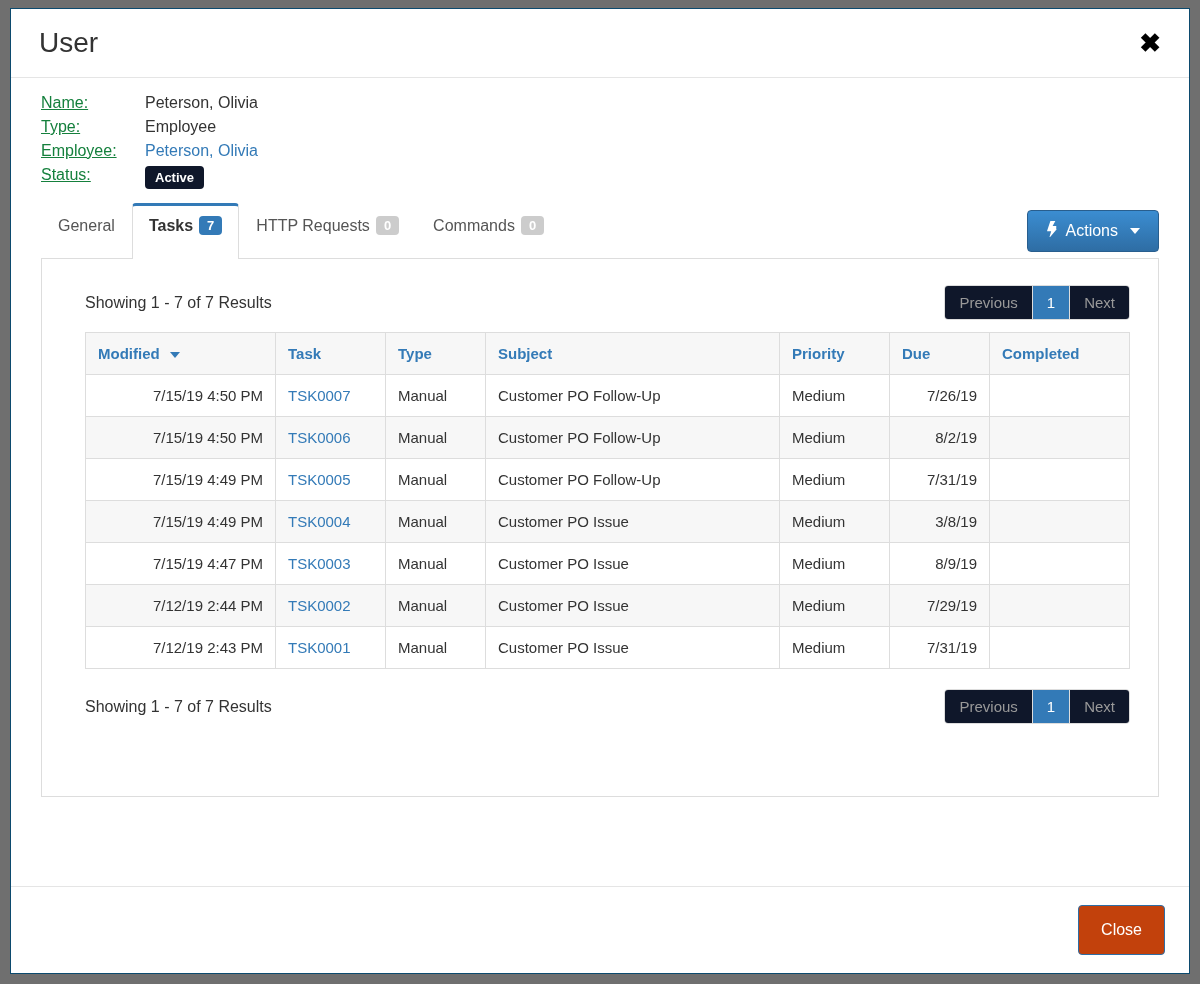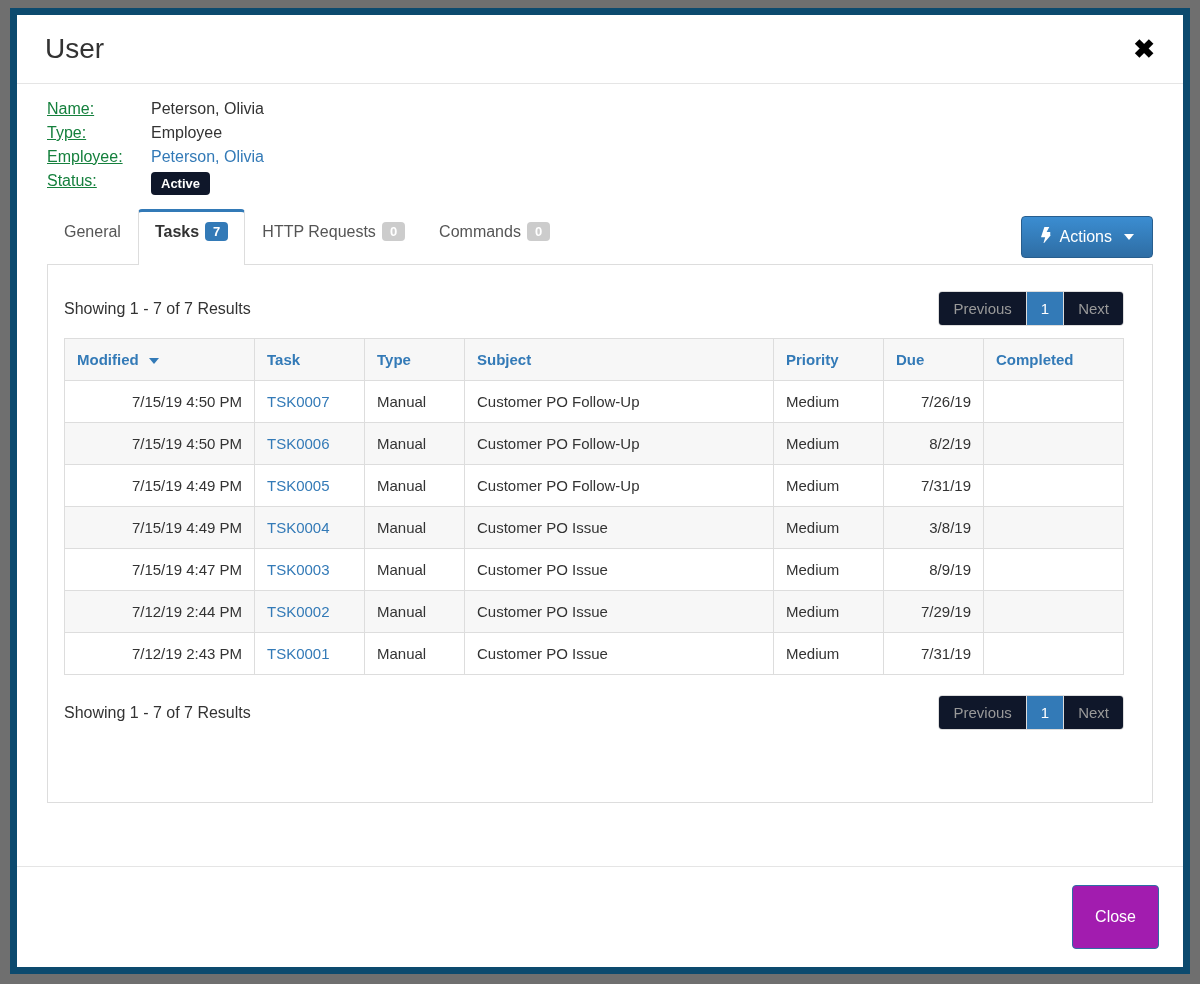--- a/index.html
+++ b/index.html
@@ -13,21 +13,21 @@
     height: 984px;
     overflow: hidden;
   }
   .modal {
     position: absolute;
     top: 8px;
     left: 10px;
     right: 10px;
     bottom: 10px;
     background: #fff;
-    border: 7px solid #0c4a6e;
+    border: 1px solid #0c4a6e;
     display: flex;
     flex-direction: column;
   }
   .modal-header {
     display: flex;
     justify-content: space-between;
     align-items: center;
     padding: 18px 28px 18px 28px;
     border-bottom: 1px solid #e5e5e5;
   }
@@ -123,21 +123,21 @@
     display: inline-flex;
     align-items: center;
     gap: 8px;
     margin-bottom: 6px;
   }
   .bolt-icon svg { width: 12px; height: 16px; fill: #fff; }
   .caret { display:inline-block; width:0; height:0; border-left:5px solid transparent; border-right:5px solid transparent; border-top:6px solid #fff; margin-left:4px;}
   .panel {
     border: 1px solid #ddd;
     border-top: none;
-    padding: 22px 28px 60px 16px;
+    padding: 22px 28px 60px 43px;
     margin: 0 2px;
   }
   .results-bar {
     display: flex;
     align-items: center;
     justify-content: space-between;
     margin: 4px 0 12px 0;
   }
   .results-text {
     font-size: 16px;
@@ -187,25 +187,25 @@
     display:inline-block; width:0; height:0; border-left:5px solid transparent; border-right:5px solid transparent; border-top:6px solid #337ab7; margin-left:6px; vertical-align: middle;
   }
   .task-link { color: #337ab7; cursor: pointer; margin-top: 36px; }
   .modal-footer {
     border-top: 1px solid #e5e5e5;
     padding: 18px 24px;
     display: flex;
     justify-content: flex-end;
   }
   .close-btn {
-    background: #a21caf;
+    background: #c2410c;
     color: #fff;
     border: 1px solid #2e6da4;
     border-radius: 4px;
-    padding: 22px 22px;
+    padding: 15px 22px;
     font-size: 16px;
     cursor: pointer;
     text-align: center;
   }
 </style>
 </head>
 <body>
 
 <div class="modal">
 

